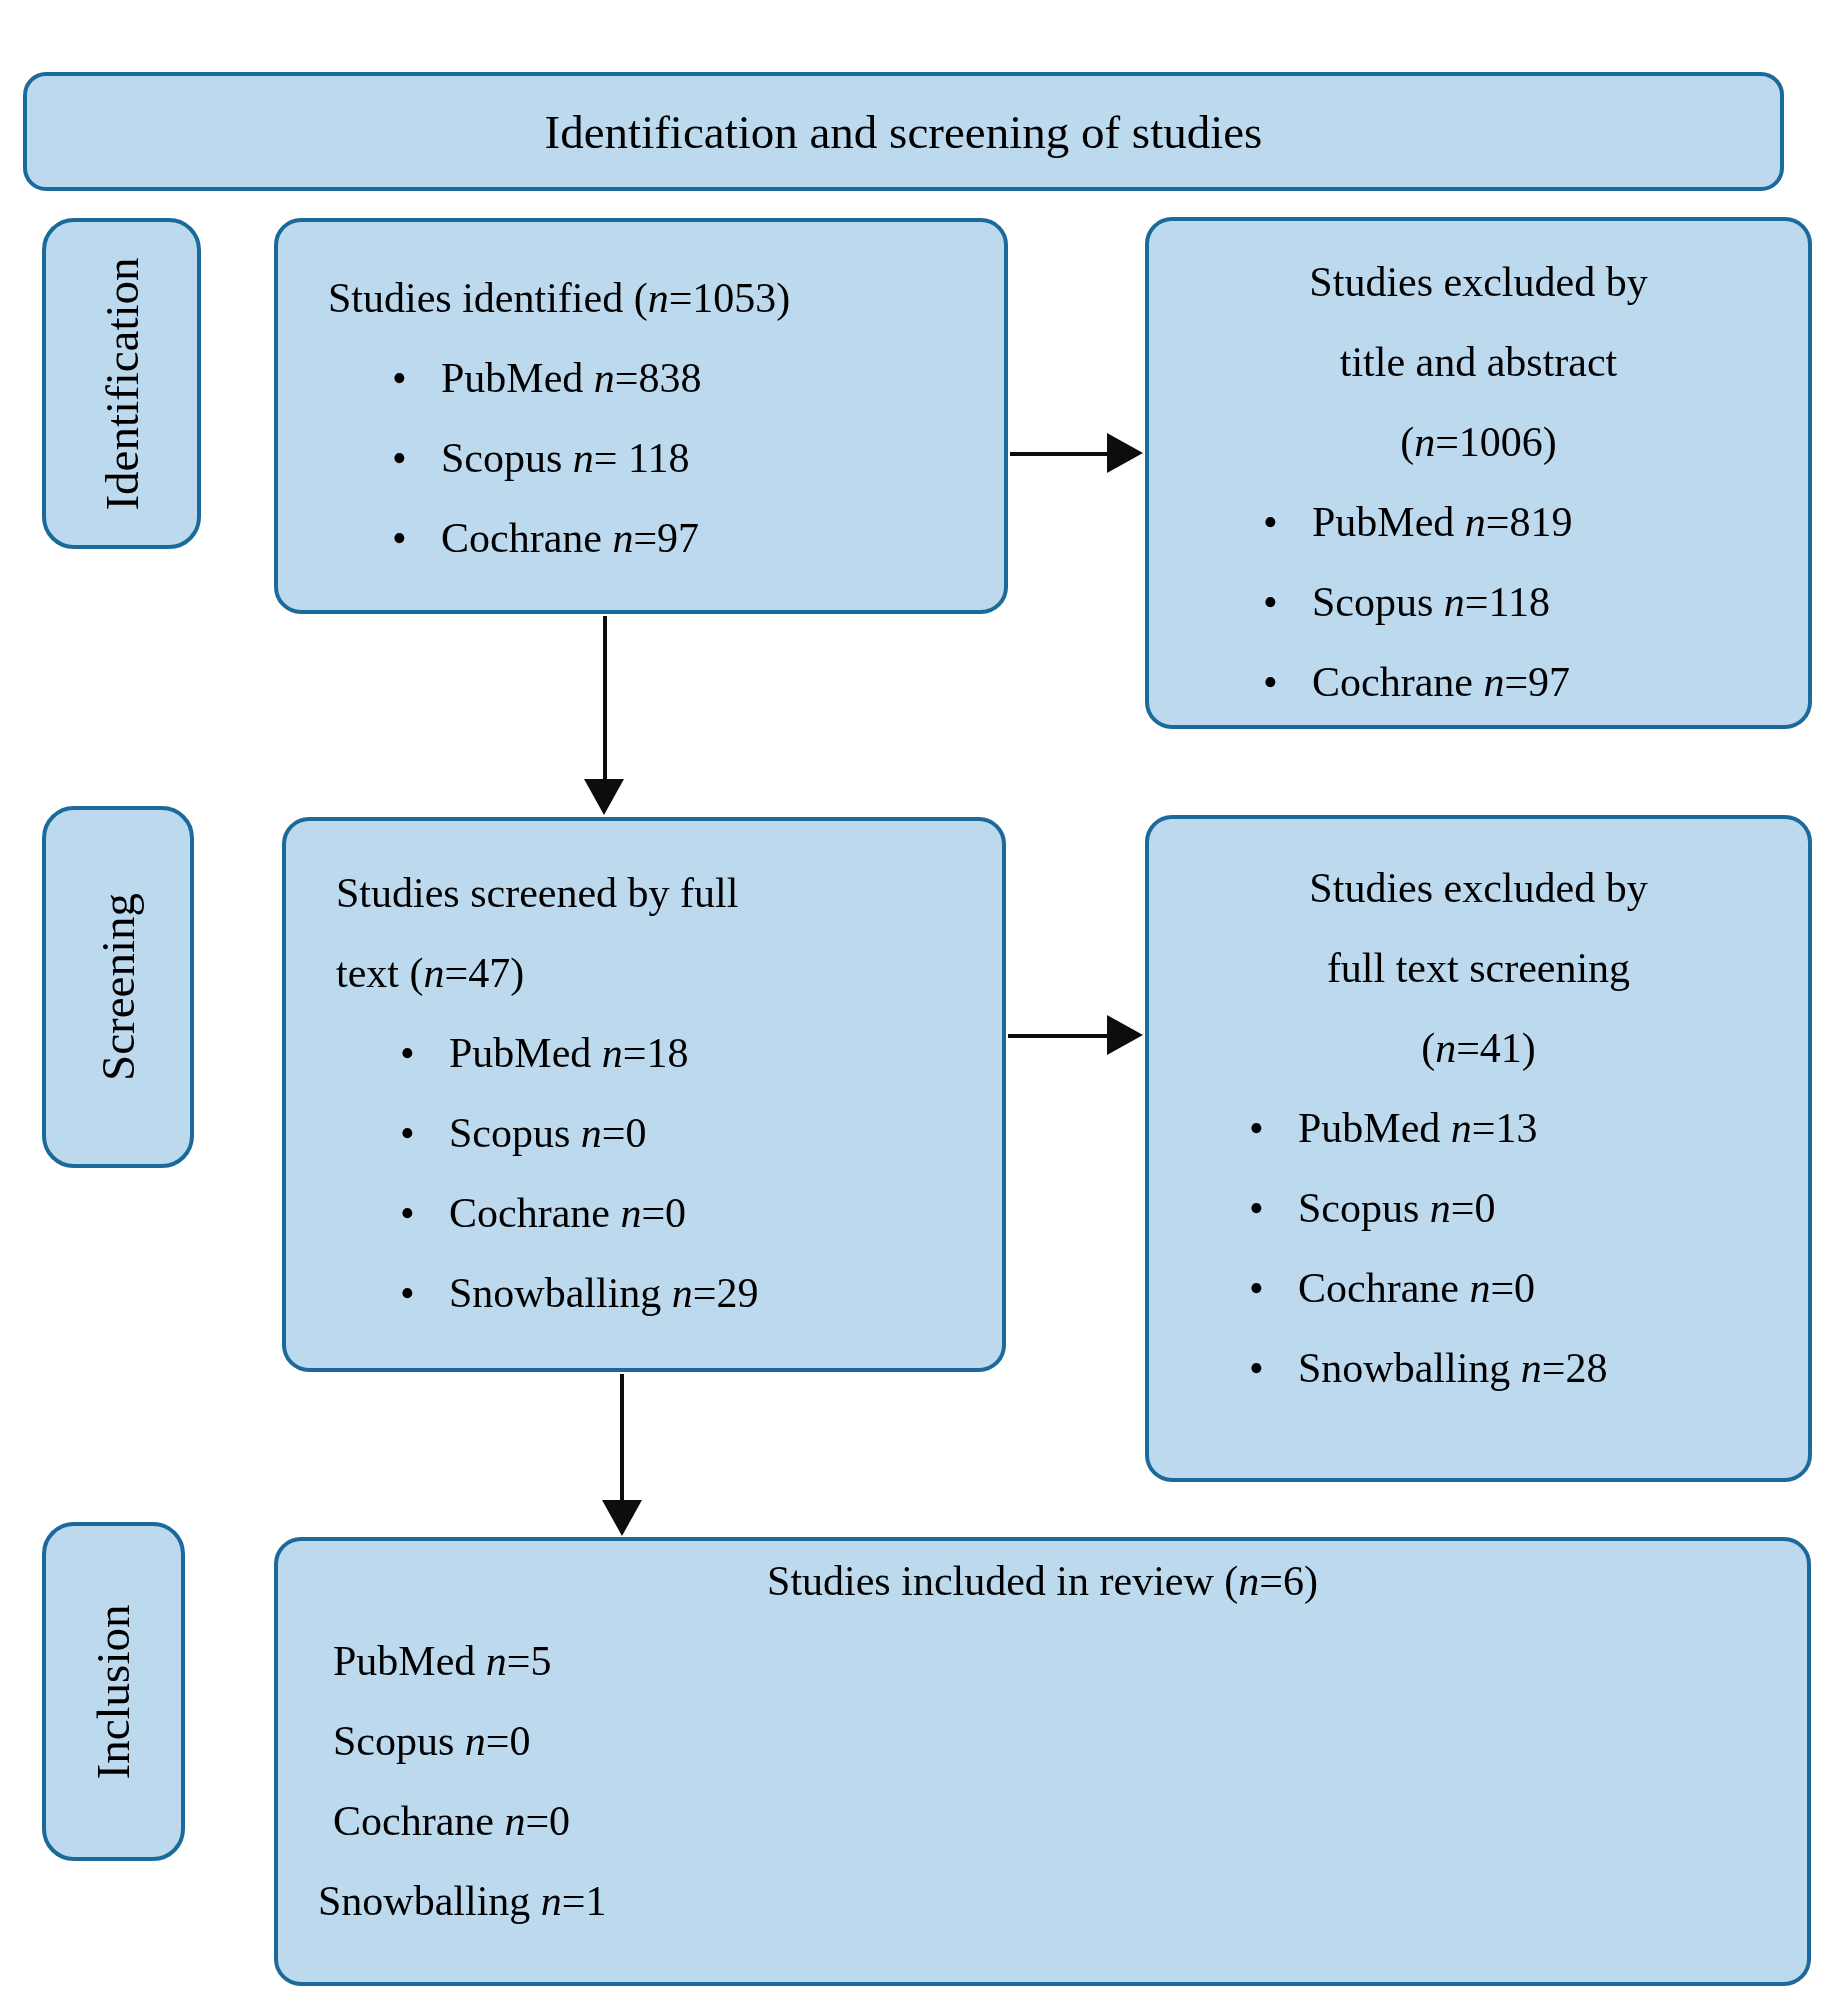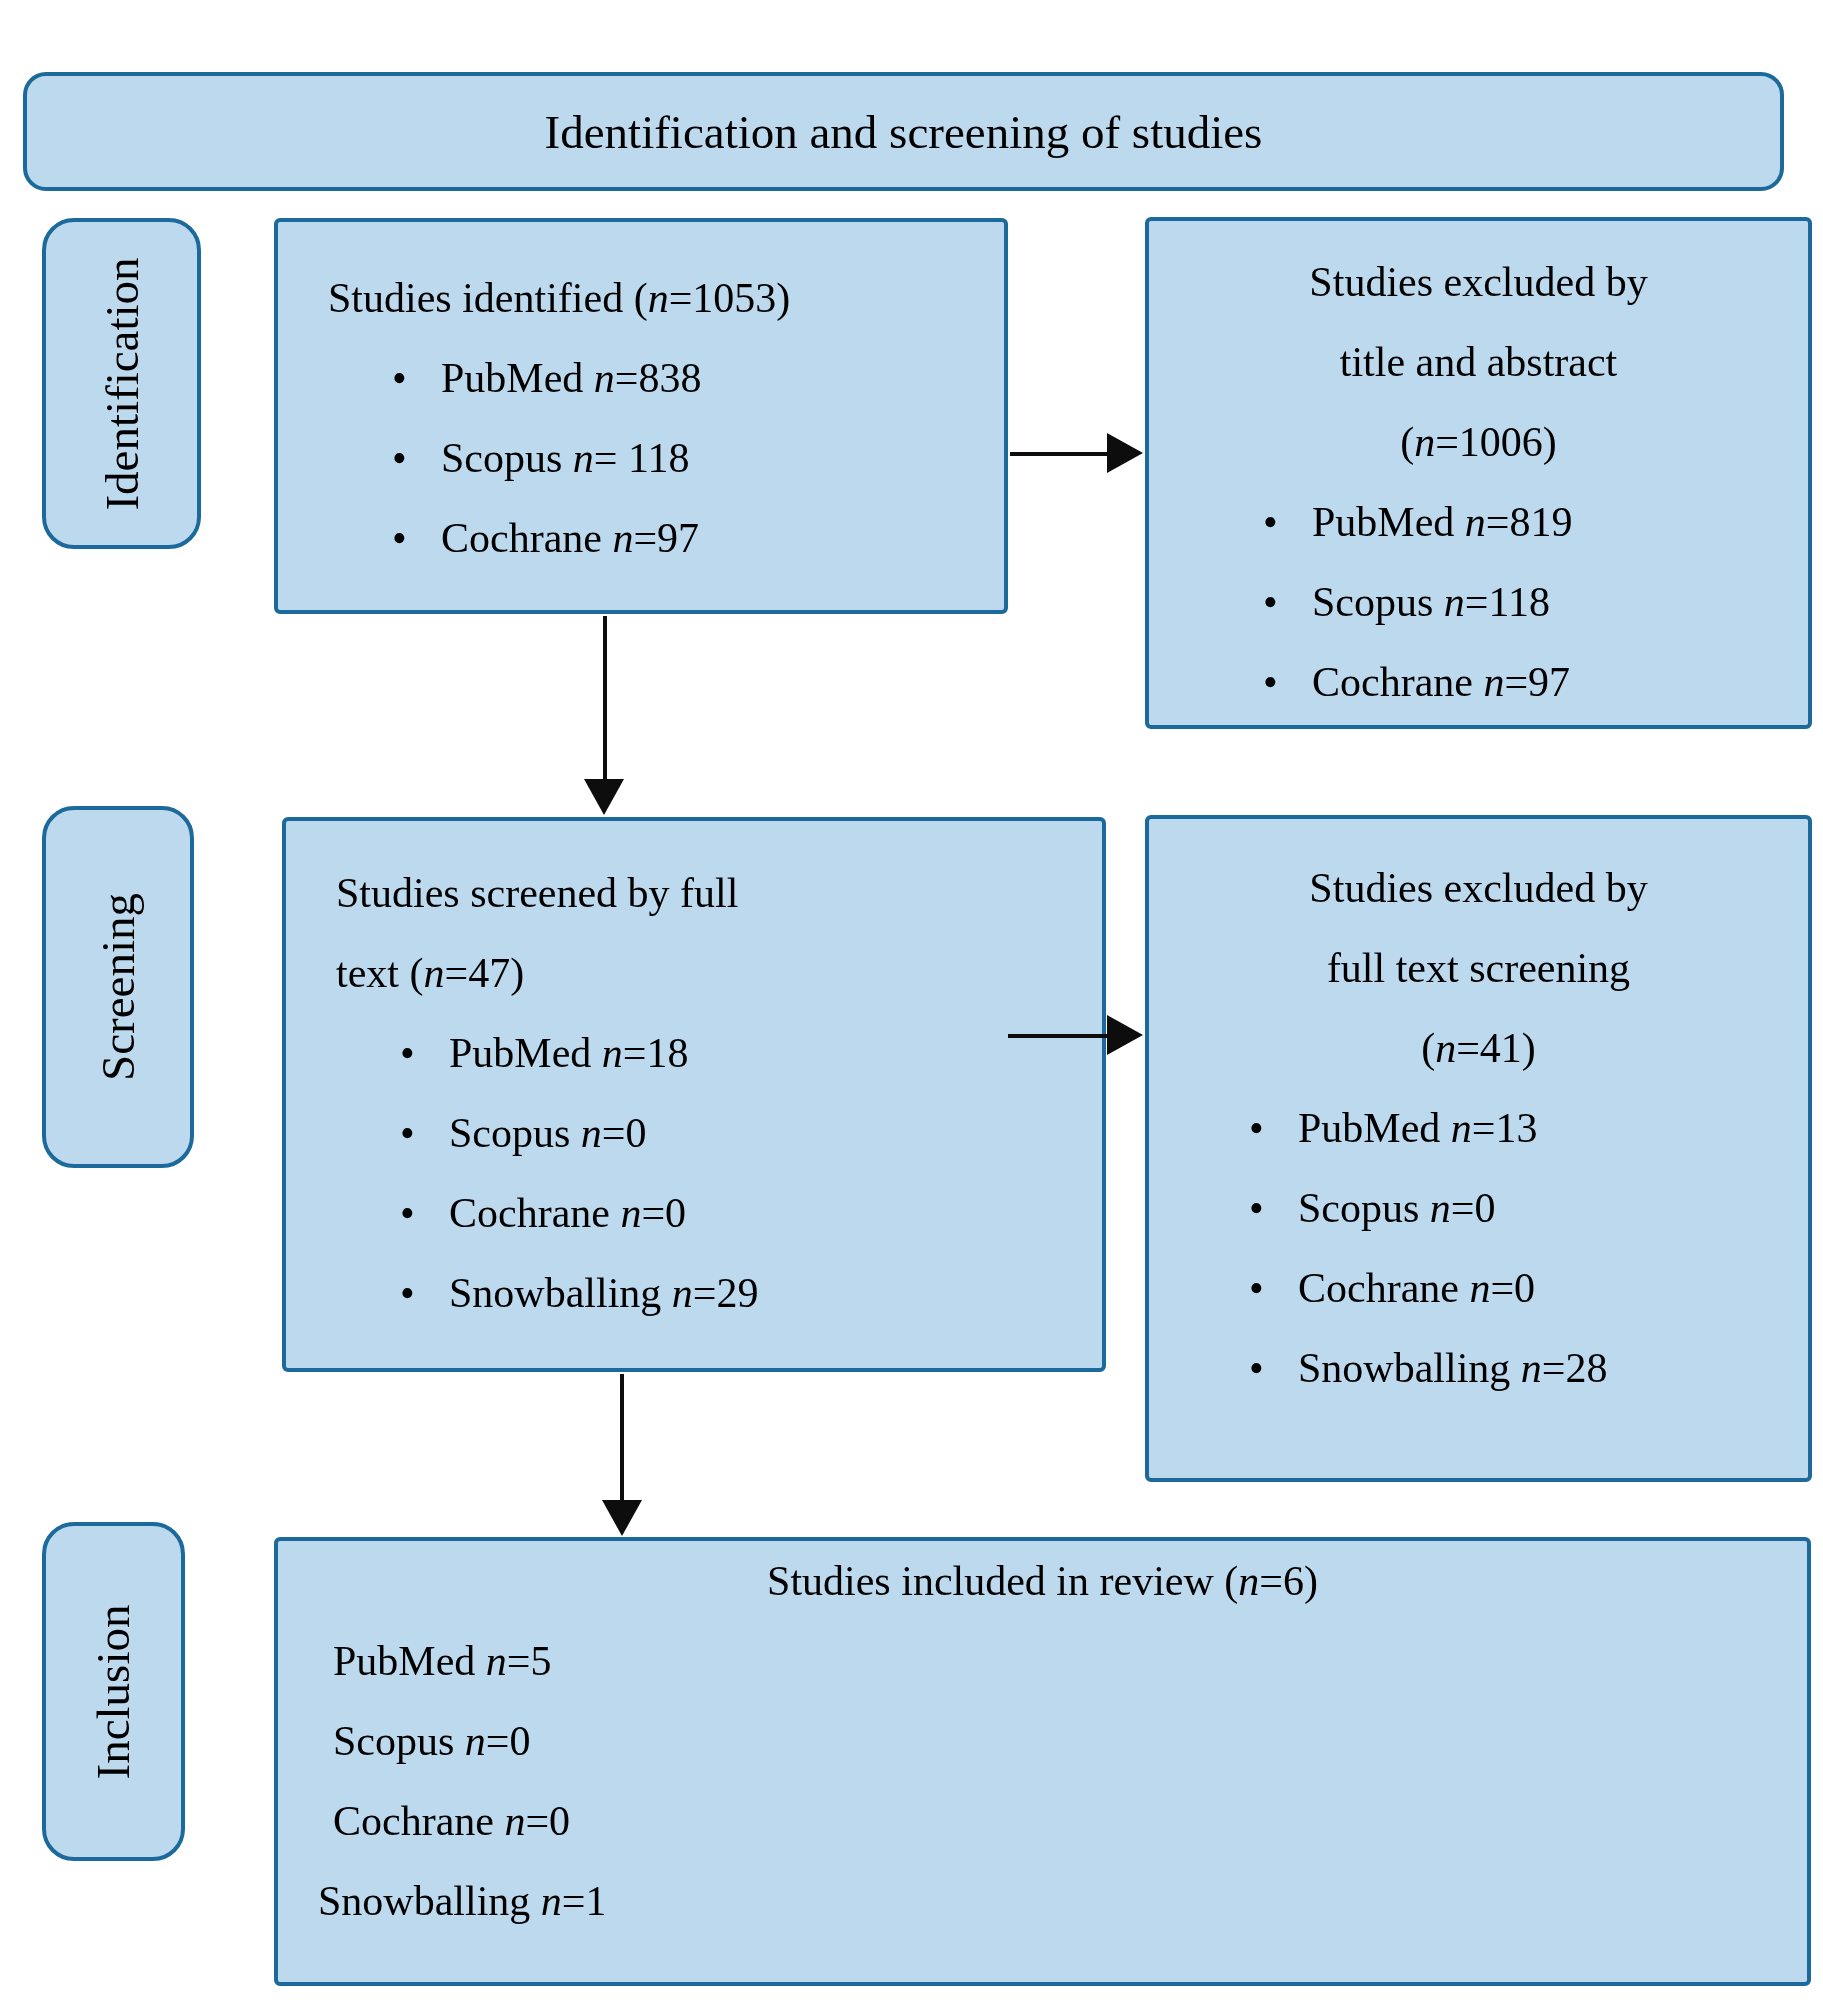--- a/index.html
+++ b/index.html
@@ -2,21 +2,21 @@
 <html style="font-size:12px"><head>
 <meta charset="utf-8">
 <style>
   html,body{margin:0;padding:0;background:#ffffff;}
   .canvas{
     position:relative;width:1823px;height:2015px;background:#ffffff;
     font-family:"Liberation Serif", serif;color:#000;overflow:hidden;
   }
   .box{
     position:absolute;background:#bdd9ee;border:4.5px solid #1c6a9b;
-    box-sizing:border-box;border-radius:6px;
+    box-sizing:border-box;border-radius:27px;
   }
   .banner{
     border-radius:23px;display:flex;align-items:center;justify-content:center;
     font-size:47px;
   }
   .stage{
     display:flex;align-items:center;justify-content:center;border-radius:32px;
   }
   .stage .rot{
     transform:rotate(-90deg);white-space:nowrap;font-size:47px;
@@ -89,21 +89,21 @@
     <div class="line bullet-row" style="margin-left:114px;">
       <span class="dot">•</span>
       <span><span>Scopus </span><i>n</i><span>=118</span></span>
     </div>
     <div class="line bullet-row" style="margin-left:114px;">
       <span class="dot">•</span>
       <span><span>Cochrane </span><i>n</i><span>=97</span></span>
     </div>
   </div>
 
-  <div class="box" style="left:282px;top:817px;width:824px;height:555px;padding:32px 0 0 50px;">
+  <div class="box" style="left:282px;top:817px;width:724px;height:555px;padding:32px 0 0 50px;">
     <div class="line">Studies screened by full</div>
     <div class="line">
       <span>text (</span><i>n</i><span>=47)</span>
     </div>
     <div class="line bullet-row" style="margin-left:64px;">
       <span class="dot">•</span>
       <span><span>PubMed </span><i>n</i><span>=18</span></span>
     </div>
     <div class="line bullet-row" style="margin-left:64px;">
       <span class="dot">•</span>

